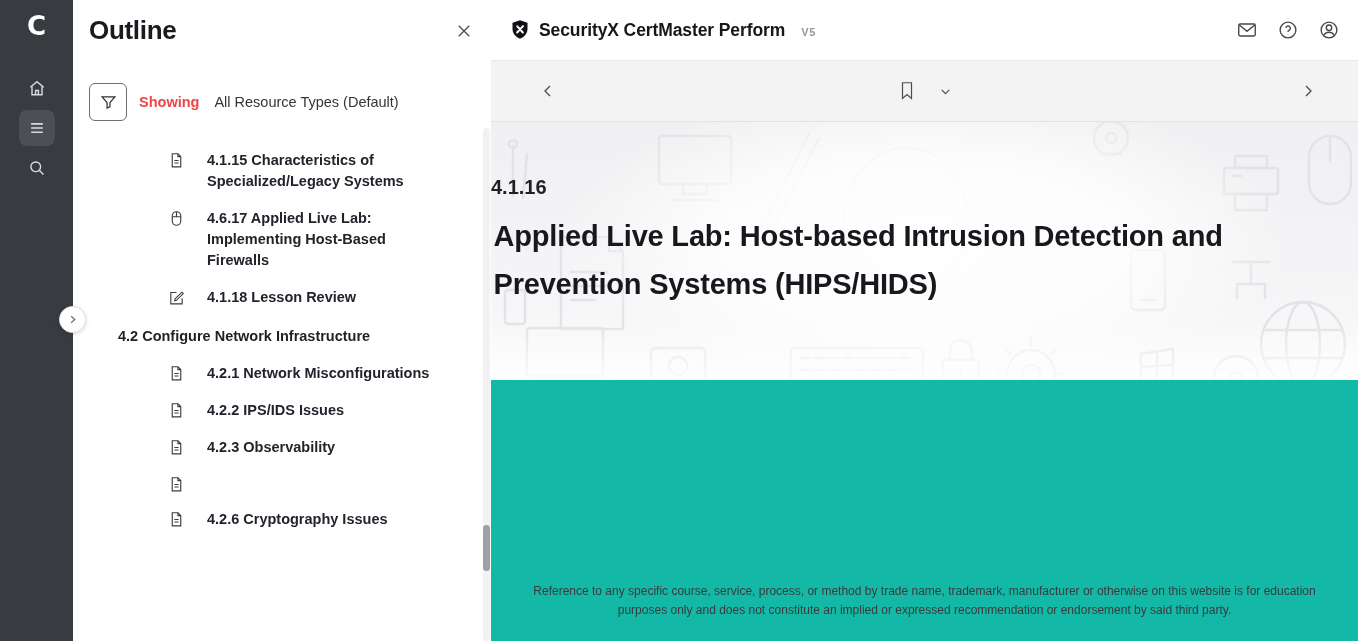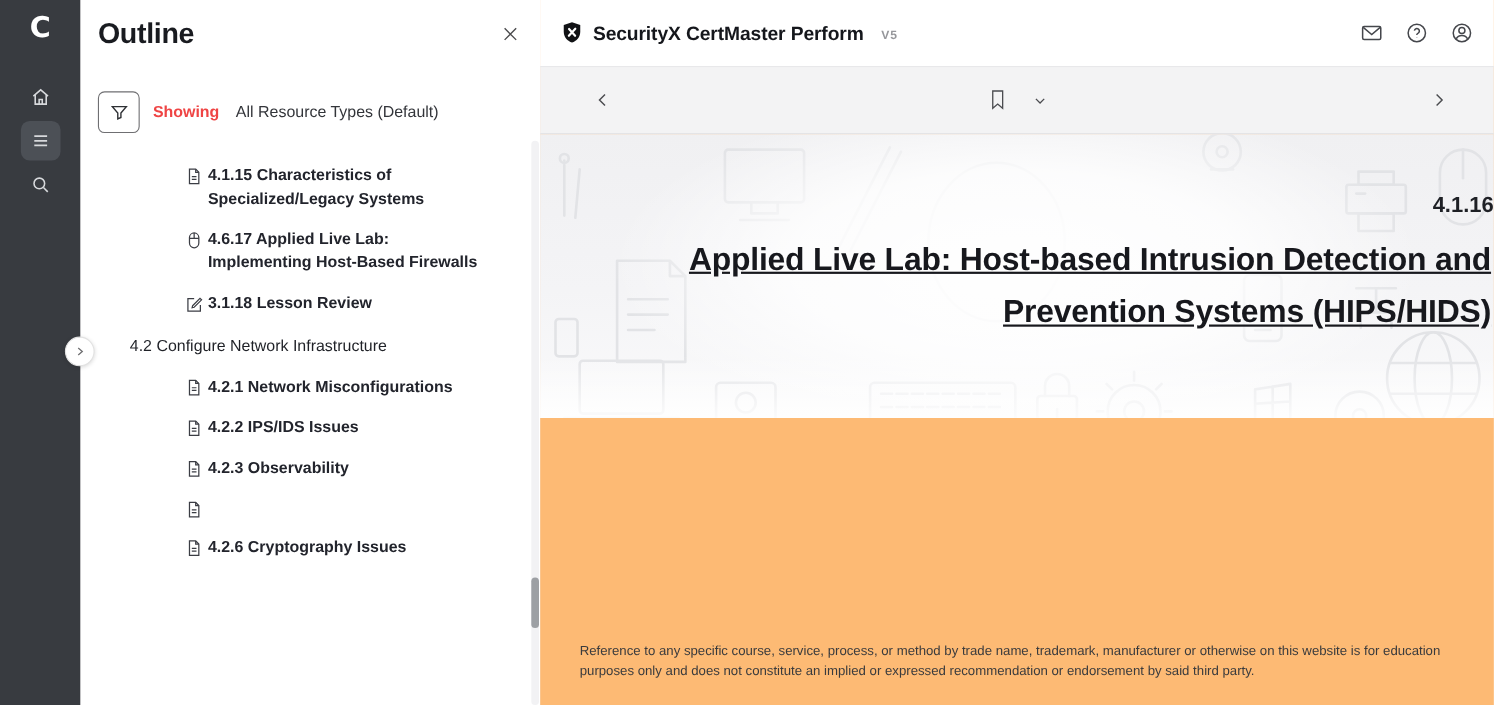--- a/index.html
+++ b/index.html
@@ -34,34 +34,34 @@
   .close-btn svg { stroke:#4b4b4d; }
 
   .filter-row { position:absolute; top:83px; left:15px; display:flex; align-items:center; }
   .filter-btn { width:38px; height:38px; border:1px solid #6F6F72; border-radius:6px; background:#fff;
     display:flex; align-items:center; justify-content:center; cursor:pointer; }
   .filter-btn svg { stroke:#2e3034; }
   .showing-label { margin-left:12px; font-weight:700; font-size:14.5px; color:#ef4444; }
   .filter-value { margin-left:15px; font-size:14.5px; color:#33353A; }
 
   .outline-list { position:absolute; top:142px; left:30px; width:350px; }
-  .o-row { display:flex; gap:4px; padding:8px 10px; border-radius:4px; cursor:pointer;
+  .o-row { display:flex; gap:22px; padding:8px 10px; border-radius:4px; cursor:pointer;
     font-size:14.5px; font-weight:600; color:#22242C; line-height:21px; }
   .o-row .o-icon { width:17px; height:17px; flex:none; margin-left:54px; margin-top:2px; }
   .o-row .o-icon svg { stroke:#3B3D44; }
   .o-row.selected { background:#EBEBEC; }
-  .o-row.section { font-weight:400; padding-left:14px; margin:2px 0 0 0; color:#1F2127; cursor:default; }
+  .o-row.section { font-weight:700; padding-left:14px; margin:2px 0 0 0; color:#1F2127; cursor:default; }
 
   .o-scrollbar { position:absolute; right:1px; top:128px; bottom:0; width:7px;
     background:#F2F2F4; border-radius:4px; }
   .o-thumb { position:absolute; top:397px; left:0; width:7px; height:46px;
     background:#9DA0A4; border-radius:4px; cursor:pointer; }
 
   
-  .main { position:absolute; left:490px; top:0; right:0; height:100%; background:#fdba74;
+  .main { position:absolute; left:490px; top:0; right:0; height:100%; background:#14b8a6;
     border-left:1px solid #ECECEE; }
 
   .main-header { height:60px; display:flex; align-items:center; padding:0 18px 0 19px; background:#fff; }
   .brand { display:flex; align-items:center; gap:9px; }
   .brand-title { font-size:17.5px; font-weight:700; color:#15171C; letter-spacing:-0.1px; }
   .brand-version { font-size:11px; font-weight:700; color:#96979B; letter-spacing:.8px; margin-left:7px; margin-top:4px; }
   .header-icons { margin-left:auto; display:flex; gap:19px; align-items:center; }
   .hdr-btn { width:22px; height:22px; display:flex; align-items:center; justify-content:center; cursor:pointer; }
   .hdr-btn svg { stroke:#45474C; }
 
@@ -74,27 +74,27 @@
   .tb-btn { cursor:pointer; display:flex; align-items:center; }
 
   .banner { height:258px; position:relative; overflow:hidden;
     background:linear-gradient(180deg,#F0F0F2 0%,#F4F4F6 55%,#FAFAFB 100%); }
   .banner-pattern { position:absolute; inset:0; }
   .banner-pattern svg { stroke:#E2E3E6; fill:none; stroke-width:2.4; stroke-linecap:round; stroke-linejoin:round; }
   .banner-glow { position:absolute; inset:0; pointer-events:none;
     background:
       radial-gradient(ellipse 56% 78% at 50% 46%, rgba(255,255,255,.97) 0%, rgba(255,255,255,.8) 42%, rgba(255,255,255,0) 76%),
       linear-gradient(180deg, rgba(255,255,255,0) 78%, rgba(255,255,255,.85) 100%); }
-  .banner-text { position:relative; text-align:right; padding-top:54px; z-index:1; }
+  .banner-text { position:relative; text-align:left; padding-top:54px; z-index:1; }
   .lesson-number { font-size:20px; font-weight:700; color:#1E2025; }
   .lesson-title { margin:13px auto 0; max-width:862px; font-size:29px; font-weight:700;
-    color:#17181D; line-height:48px; letter-spacing:-0.2px;text-decoration:underline; }
+    color:#17181D; line-height:48px; letter-spacing:-0.2px; }
 
   .disclaimer-wrap { position:absolute; left:0; right:0; bottom:22px; }
-  .disclaimer { max-width:795px; margin:0 auto; 
+  .disclaimer { max-width:795px; margin:0 auto; text-align:center;
     font-size:12px; line-height:18.5px; color:#3A3B3D; }
 </style>
 </head>
 <body>
 
 <div class="rail">
   <div class="rail-logo">C</div>
   <div class="rail-nav">
     <div class="rail-btn">
       <svg width="20" height="20" viewBox="0 0 24 24" fill="none" stroke-width="1.7">
@@ -168,21 +168,21 @@
       <span>4.6.17 Applied Live Lab: Implementing Host-Based Firewalls</span>
     </div>
 
     <div class="o-row">
       <span class="o-icon">
         <svg width="17" height="17" viewBox="0 0 24 24" fill="none" stroke-width="1.6">
           <path d="M20 13v8H4V5h8"></path>
             <path d="m10 14 9.5-9.5 2 2L12 16l-2.6.6z"></path>
         </svg>
       </span>
-      <span>3.1.18 Lesson Review</span>
+      <span>4.1.18 Lesson Review</span>
     </div>
 
     <div class="o-row section">
       <span>4.2 Configure Network Infrastructure</span>
     </div>
 
     <div class="o-row">
       <span class="o-icon">
         <svg width="17" height="17" viewBox="0 0 24 24" fill="none" stroke-width="1.6">
           <path d="M6 2.5h8l4 4V21H6z"></path>

